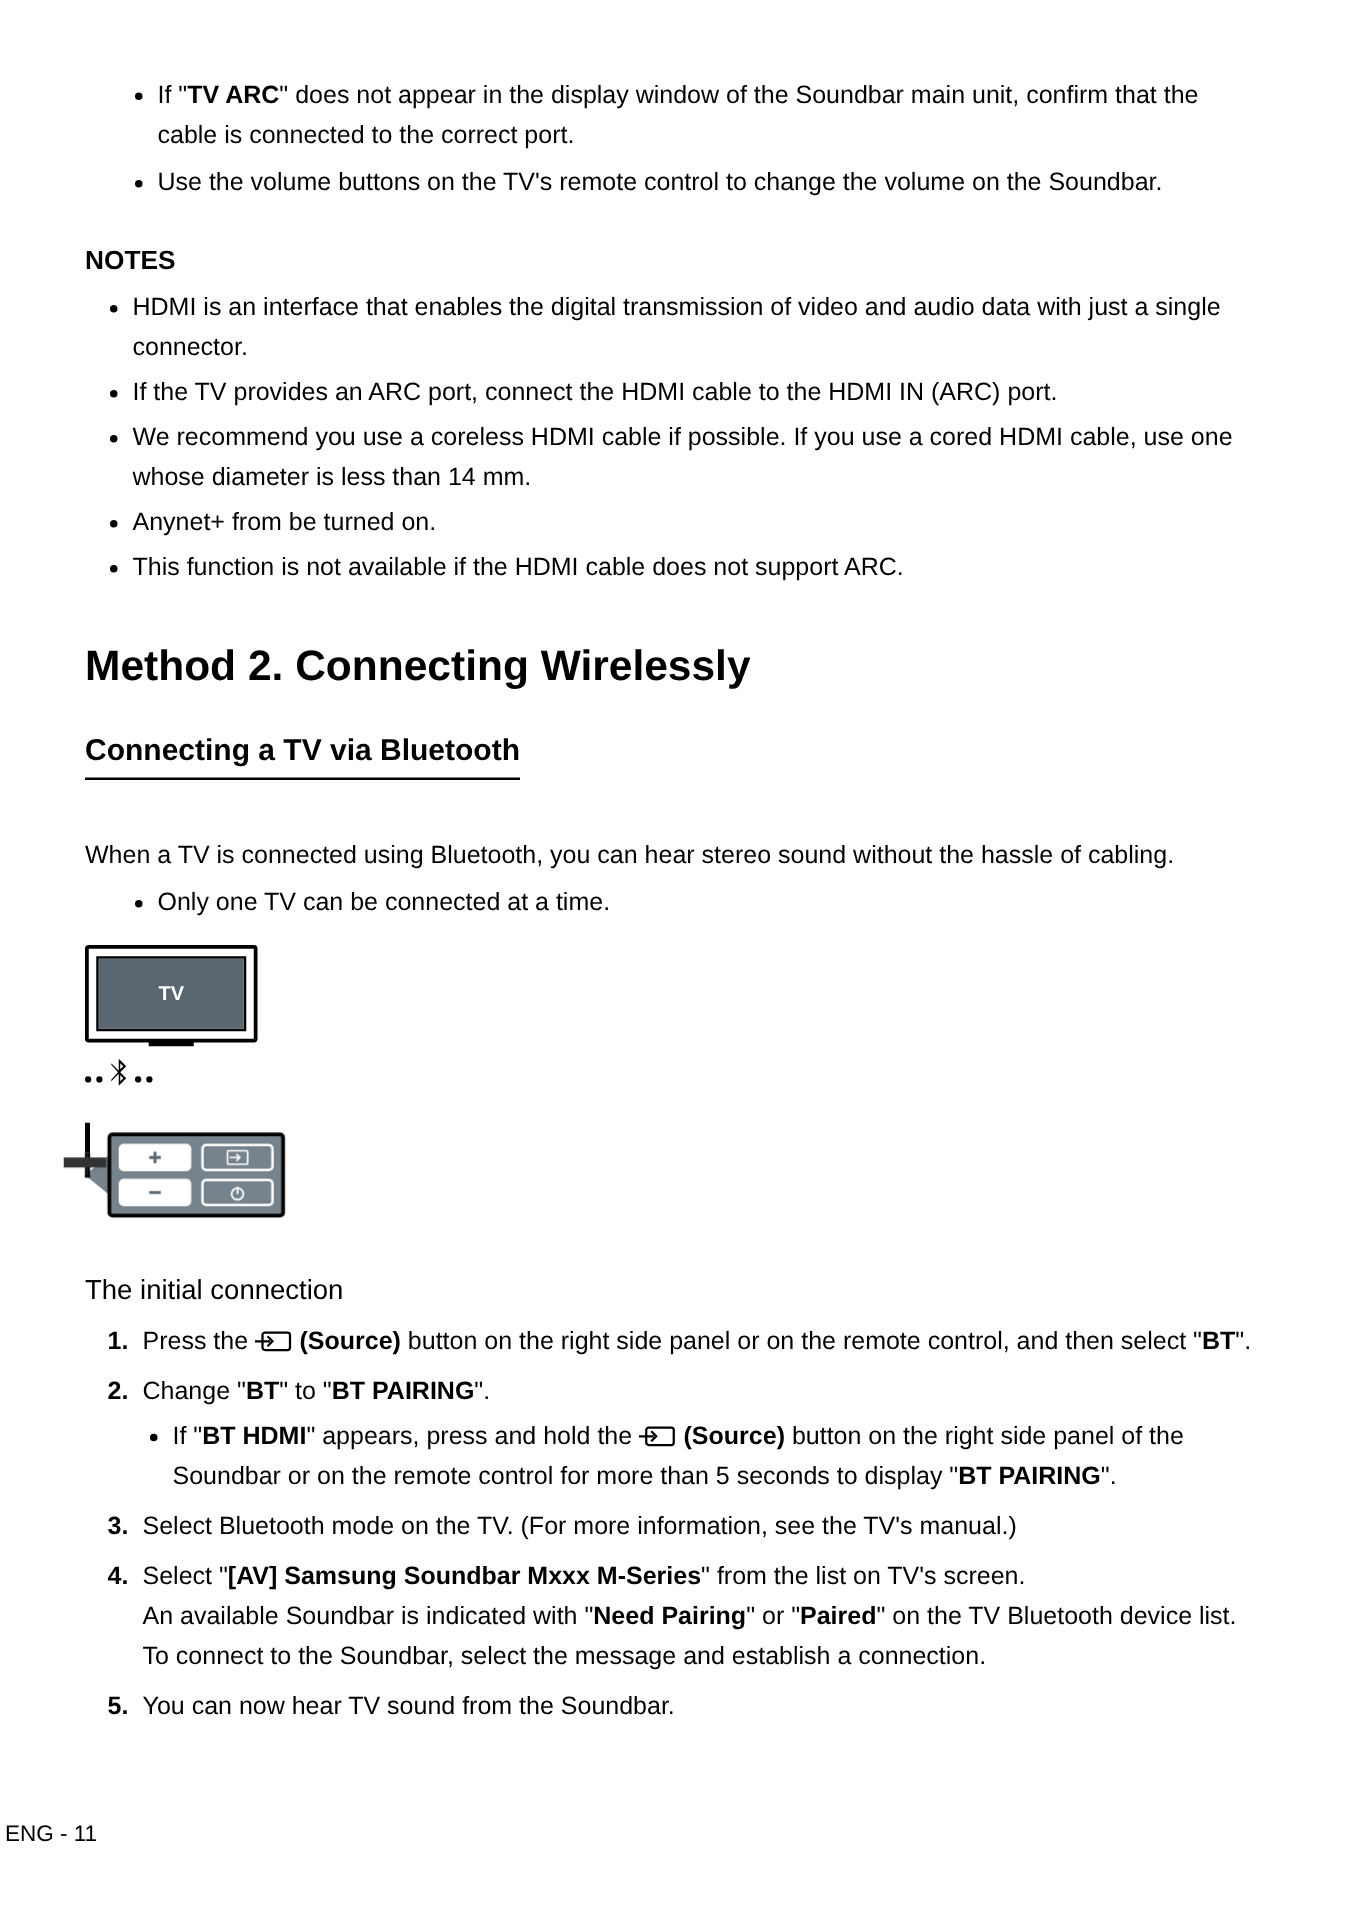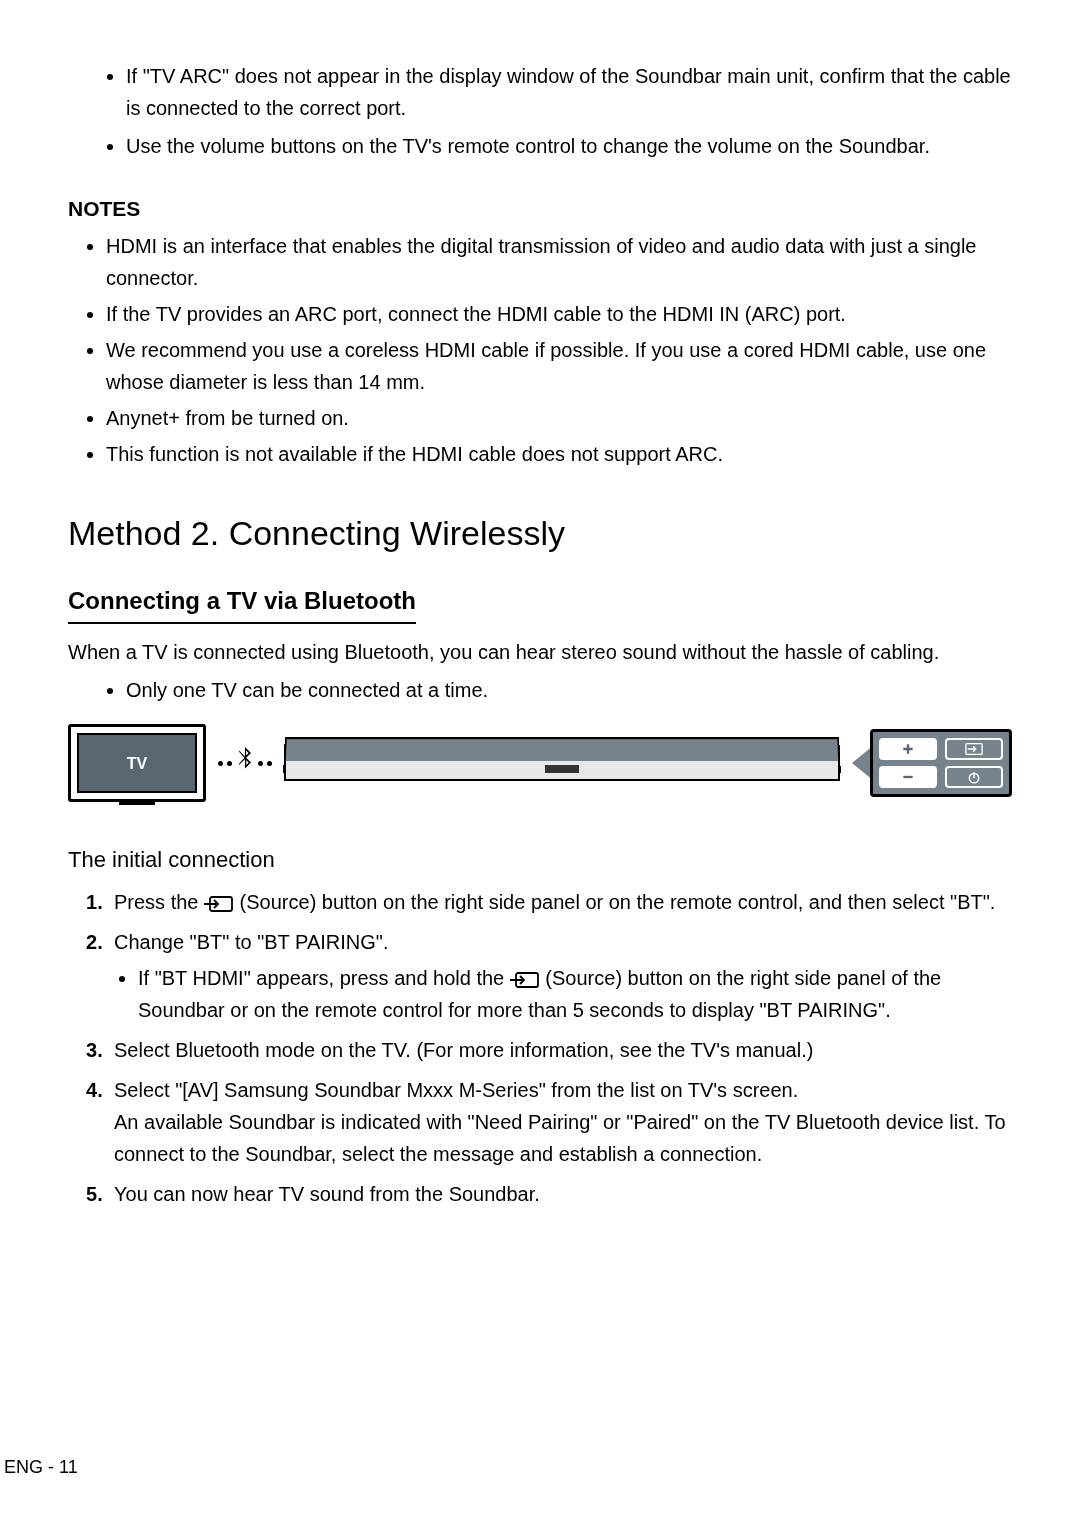--- a/index.html
+++ b/index.html
@@ -19,63 +19,65 @@
     }
     .top-bullets {
       margin-left: 58px;
       margin-bottom: 30px;
     }
     .top-bullets li {
       list-style: disc;
       margin-bottom: 6px;
     }
     .bold {
-      font-weight: 400;
+      font-weight: 700;
     }
     .notes-heading {
       font-weight: 700;
       font-size: 21px;
       margin-bottom: 4px;
     }
     .notes-list {
       margin-left: 38px;
       margin-bottom: 36px;
     }
     .notes-list li {
       list-style: disc;
       margin-bottom: 4px;
     }
     h1 {
       font-size: 34px;
-      font-weight: 400;
+      font-weight: 700;
       margin-bottom: 22px;
     }
     h2 {
       font-size: 24px;
       font-weight: 700;
       display: inline-block;
       border-bottom: 2px solid #000;
       padding-bottom: 2px;
       margin-bottom: 12px;
     }
     .intro-text {
       margin-bottom: 6px;
+      margin-top: 32px;
     }
     .intro-bullet {
       margin-left: 58px;
       margin-bottom: 18px;
     }
     .intro-bullet li {
       list-style: disc;
     }
     .diagram {
       display: flex;
-      align-items: center;
+      align-items: flex-start;
       margin-bottom: 40px;
       gap: 12px;
+      flex-direction: column;
     }
     .tv {
       width: 138px;
       height: 78px;
       border: 3px solid #000;
       border-radius: 3px;
       display: flex;
       align-items: center;
       justify-content: center;
       position: relative;

